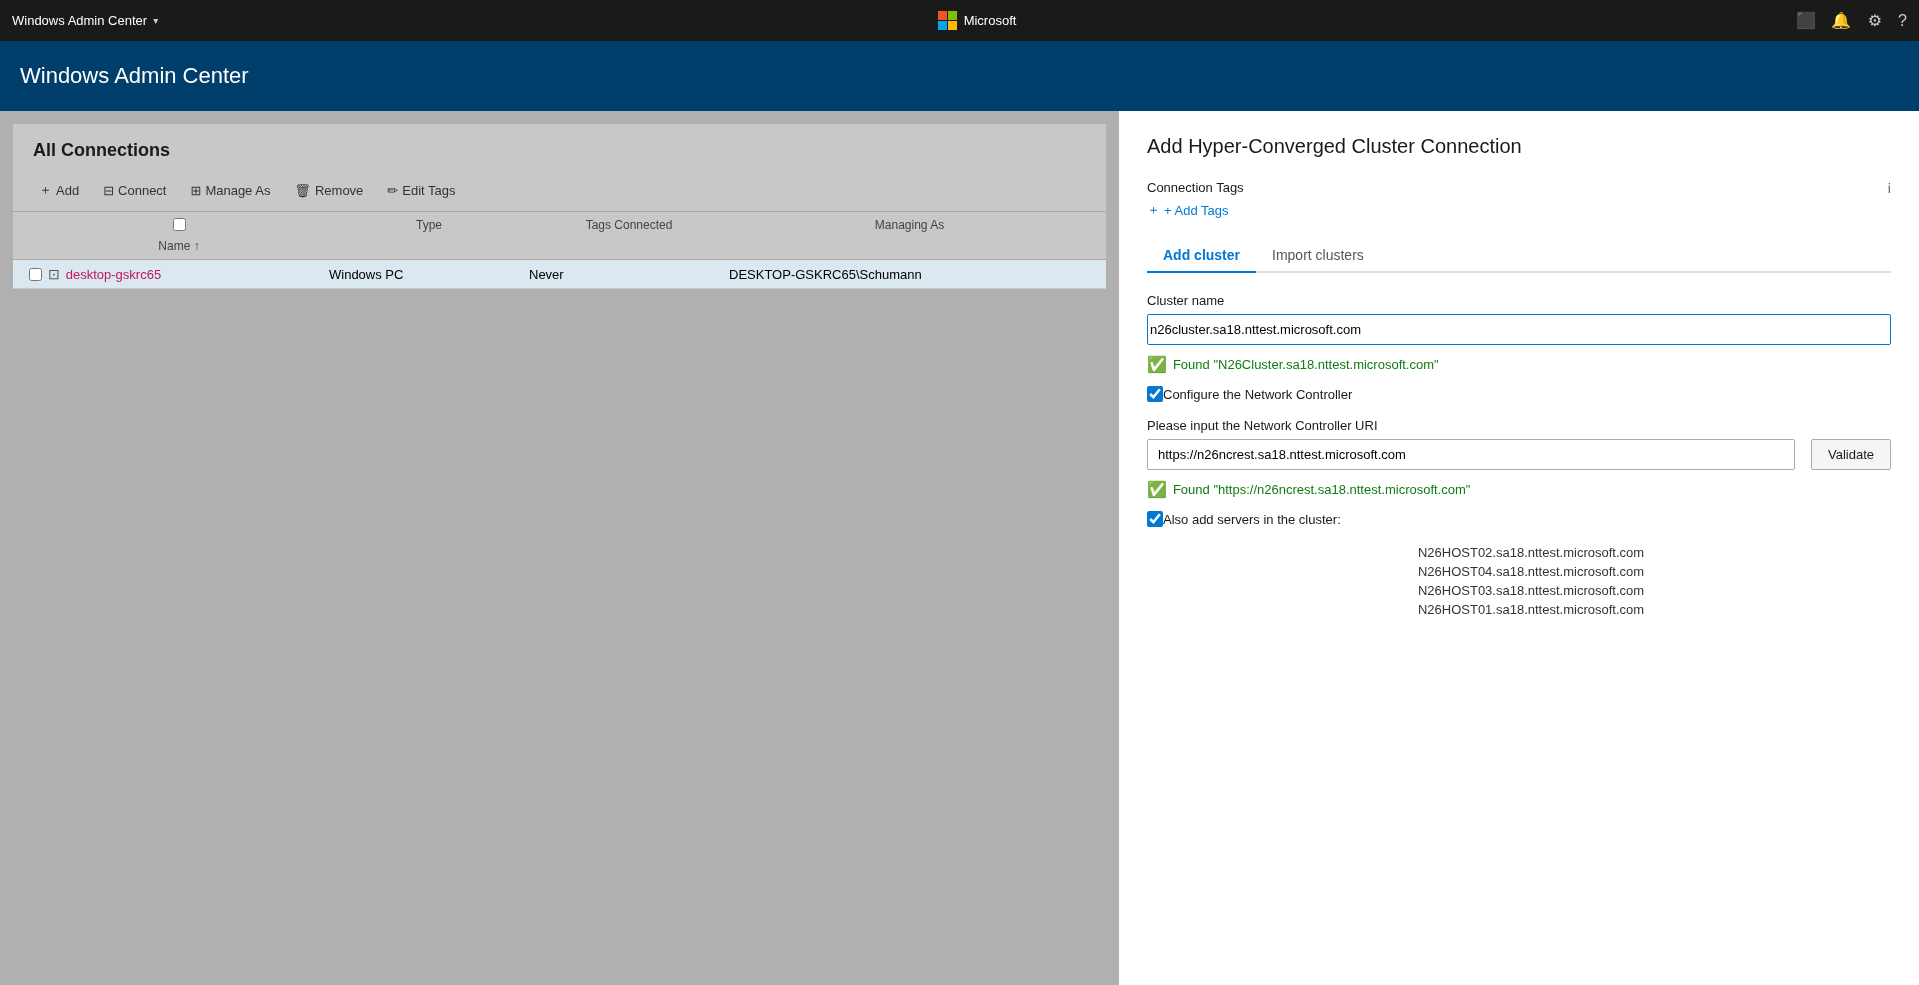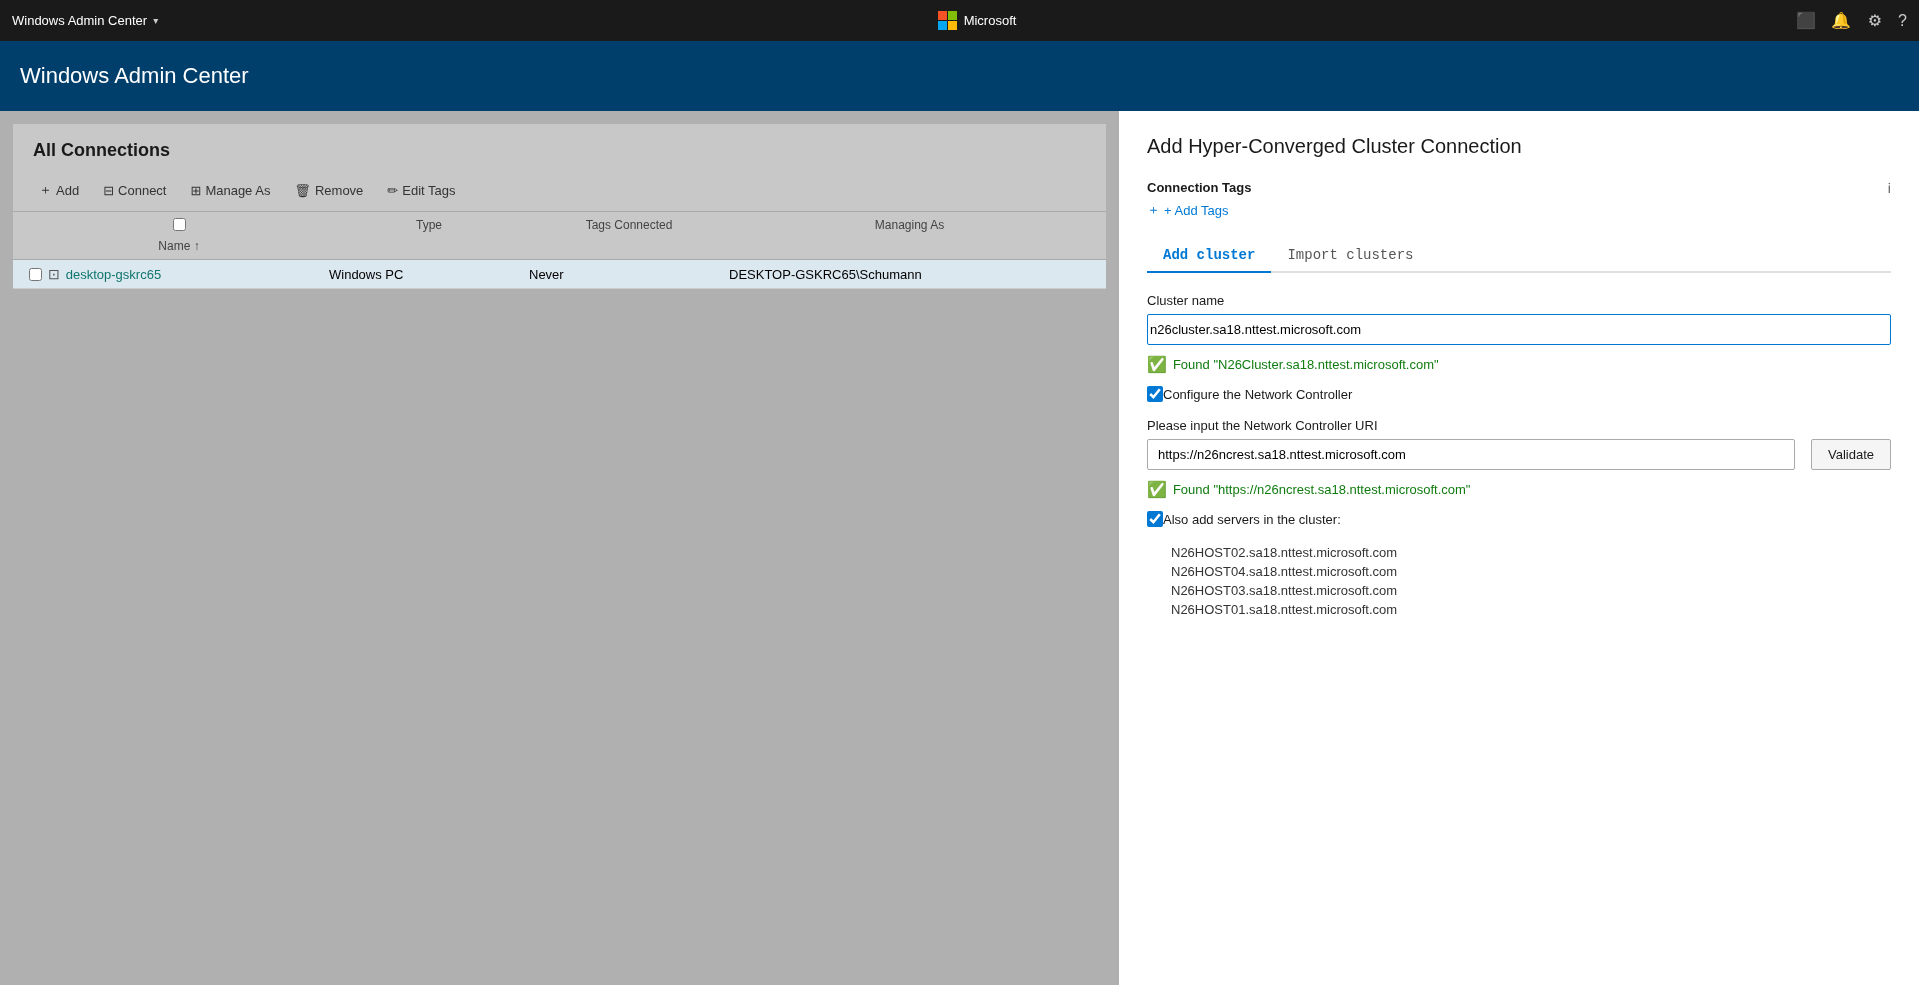--- a/index.html
+++ b/index.html
@@ -116,21 +116,21 @@
 
     .panel-title {
       font-size: 20px;
       font-weight: 400;
       color: #1a1a1a;
       margin-bottom: 20px;
     }
 
     .section-label {
       font-size: 13px;
-      font-weight: 700;
+      font-weight: 400;
       color: #1a1a1a;
       margin-bottom: 0;
     }
 
     .add-tags-btn {
       display: flex;
       align-items: center;
       gap: 4px;
       border: none;
       background: transparent;
@@ -139,21 +139,20 @@
       font-size: 13px;
       padding: 4px 0;
       margin-bottom: 16px;
     }
 
     .tabs {
       display: flex;
       gap: 0;
       border-bottom: 2px solid #e0e0e0;
       margin-bottom: 20px;
-      font-family: Liberation Mono, monospace;
     }
     .tab {
       padding: 8px 16px;
       cursor: pointer;
       font-size: 14px;
       color: #555;
       border-bottom: 2px solid transparent;
       margin-bottom: -2px;
     }
     .tab.active {
@@ -229,20 +228,21 @@
     }
 
     .server-list {
       margin-top: 6px;
       margin-left: 24px;
     }
     .server-item {
       font-size: 13px;
       color: #333;
       padding: 2px 0;
+      text-align: center;
     }
 
     .info-icon {
       cursor: pointer;
       color: #666;
       font-size: 14px;
     }
 
     .section-row {
       display: flex;
@@ -323,21 +323,21 @@
       </div>
       <div class="table-header-cell">
         <span>Managing As</span>
       </div>
     </div>
 
     <div class="table-row">
       <div class="row-name checkbox-cell">
         <input type="checkbox" style="">
         <span class="row-icon">⊡</span>
-        <span style="color:#0f766e; cursor:pointer;">desktop-gskrc65</span>
+        <span style="color:#be185d; cursor:pointer;">desktop-gskrc65</span>
       </div>
       <div>Windows PC</div>
       <div>Never</div>
       <div>DESKTOP-GSKRC65\Schumann</div>
     </div>
 
   </div>
 
   <div class="right-panel">
 

